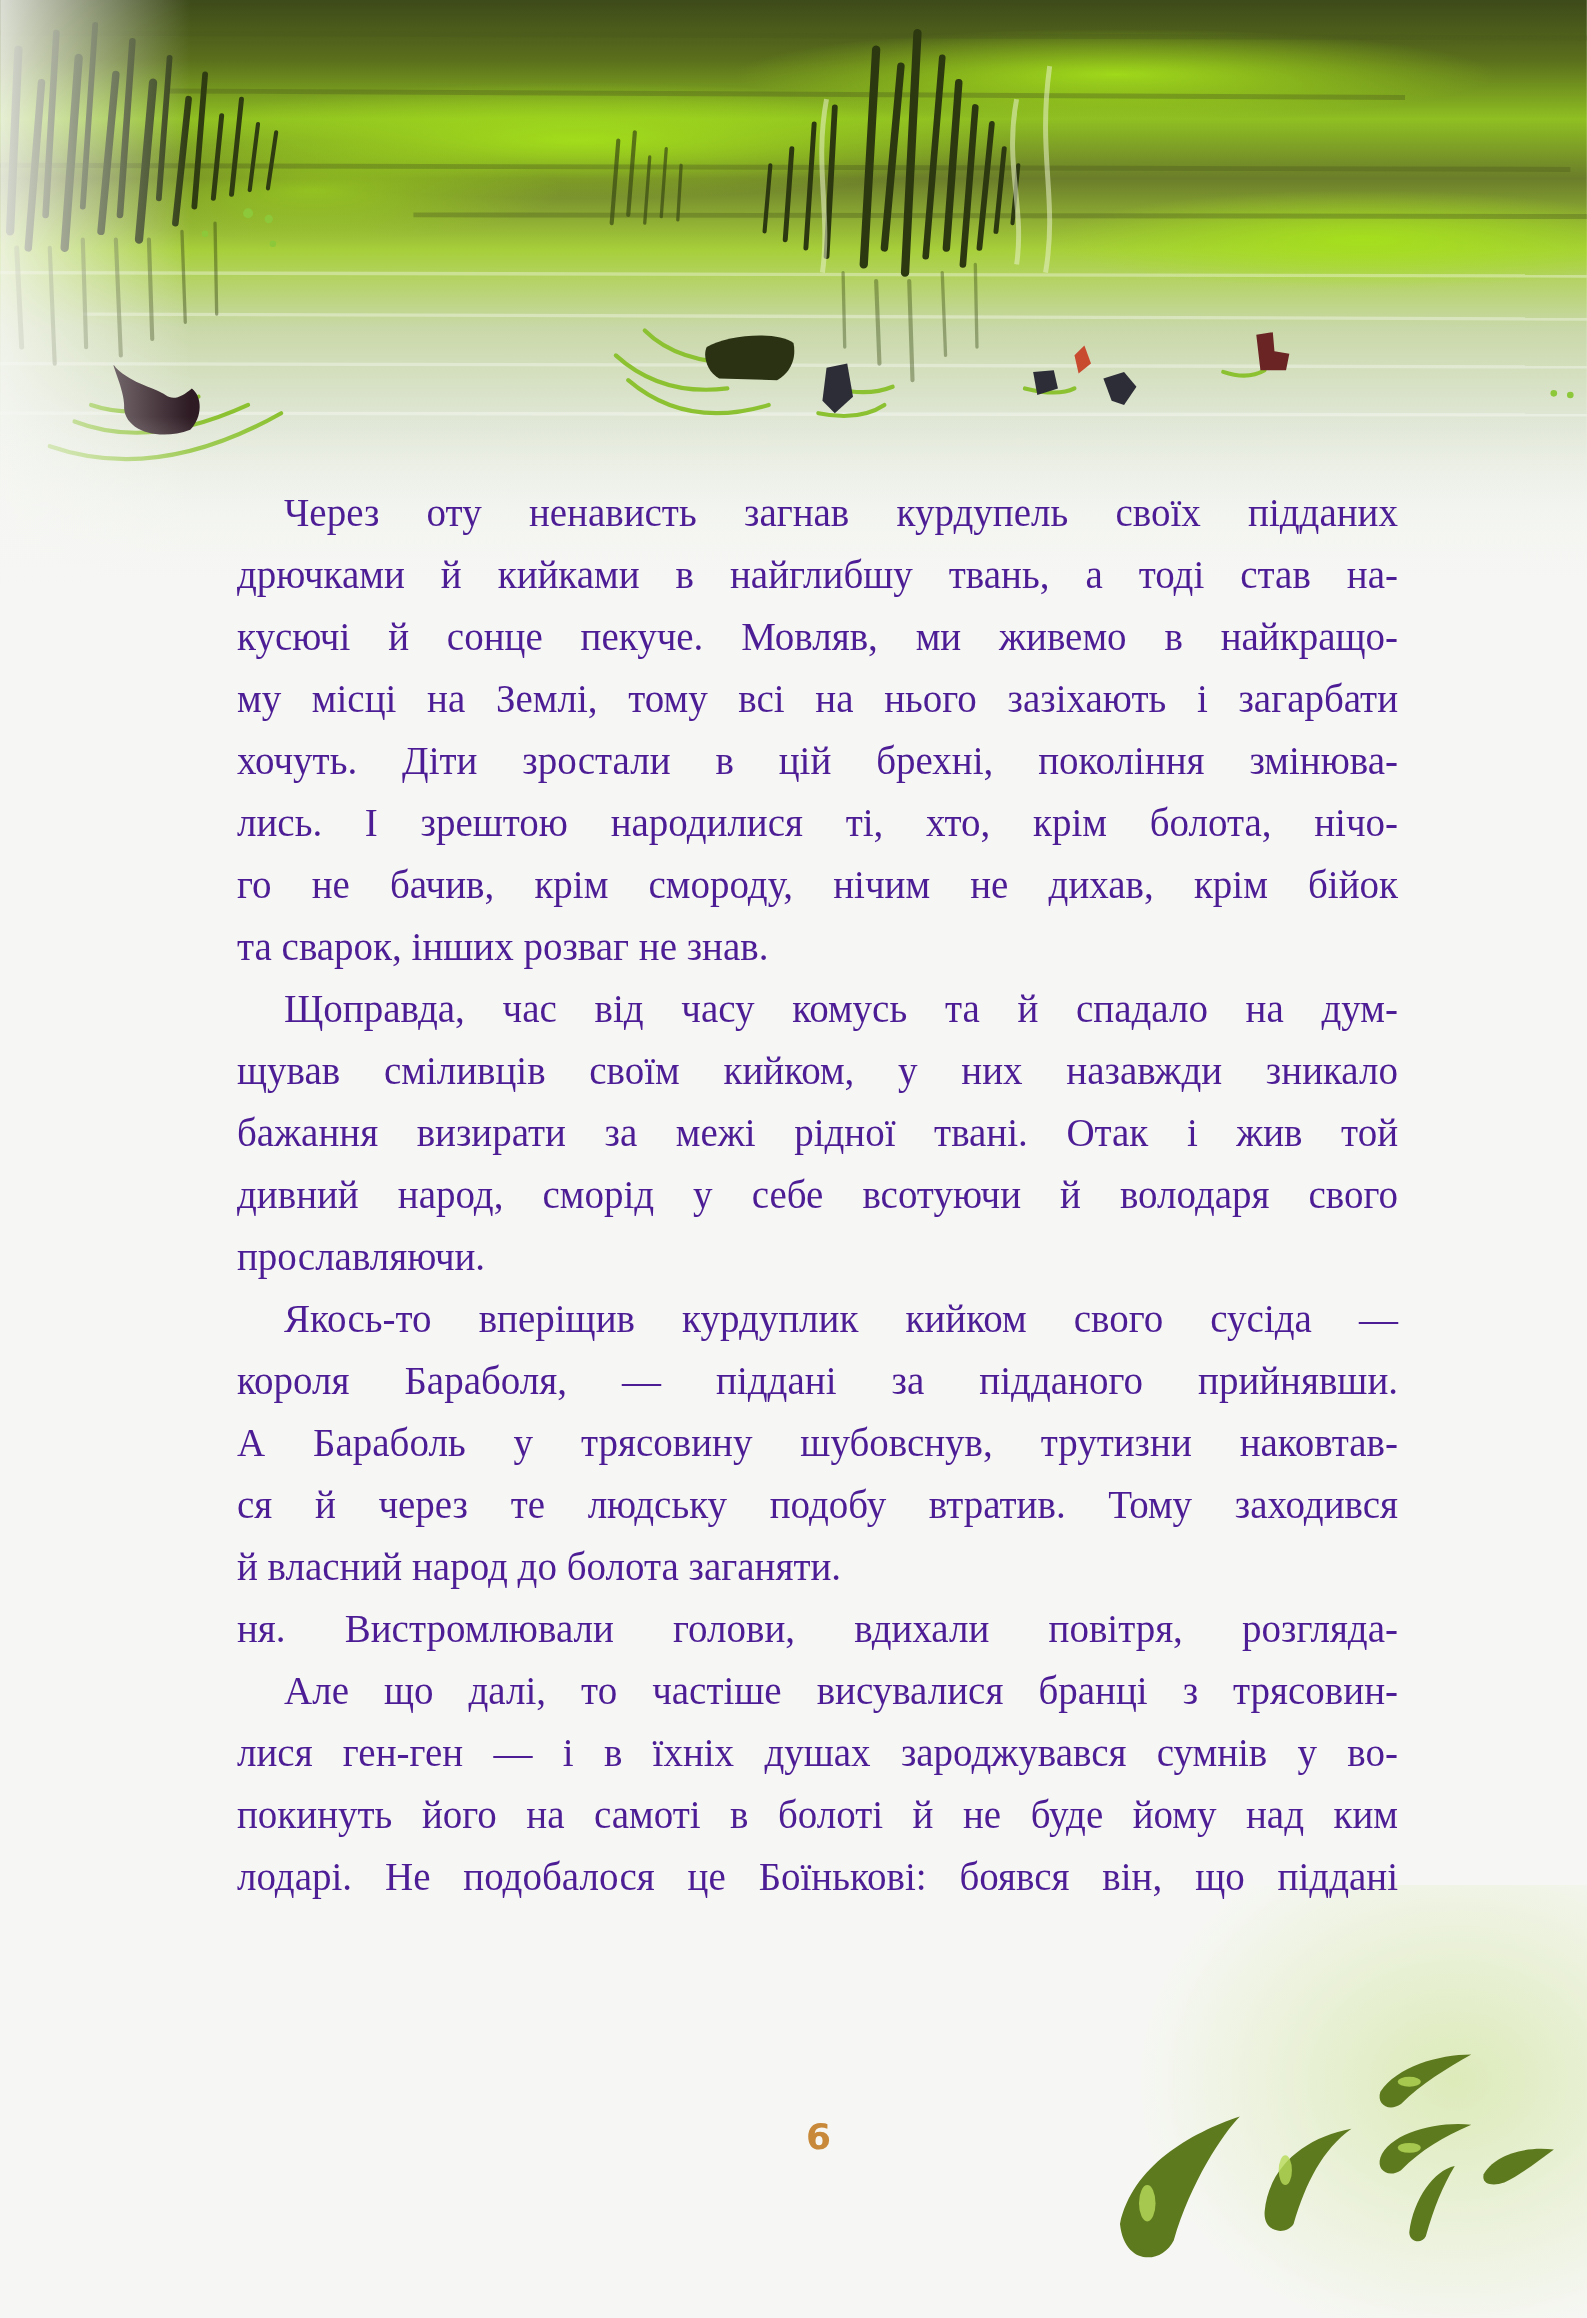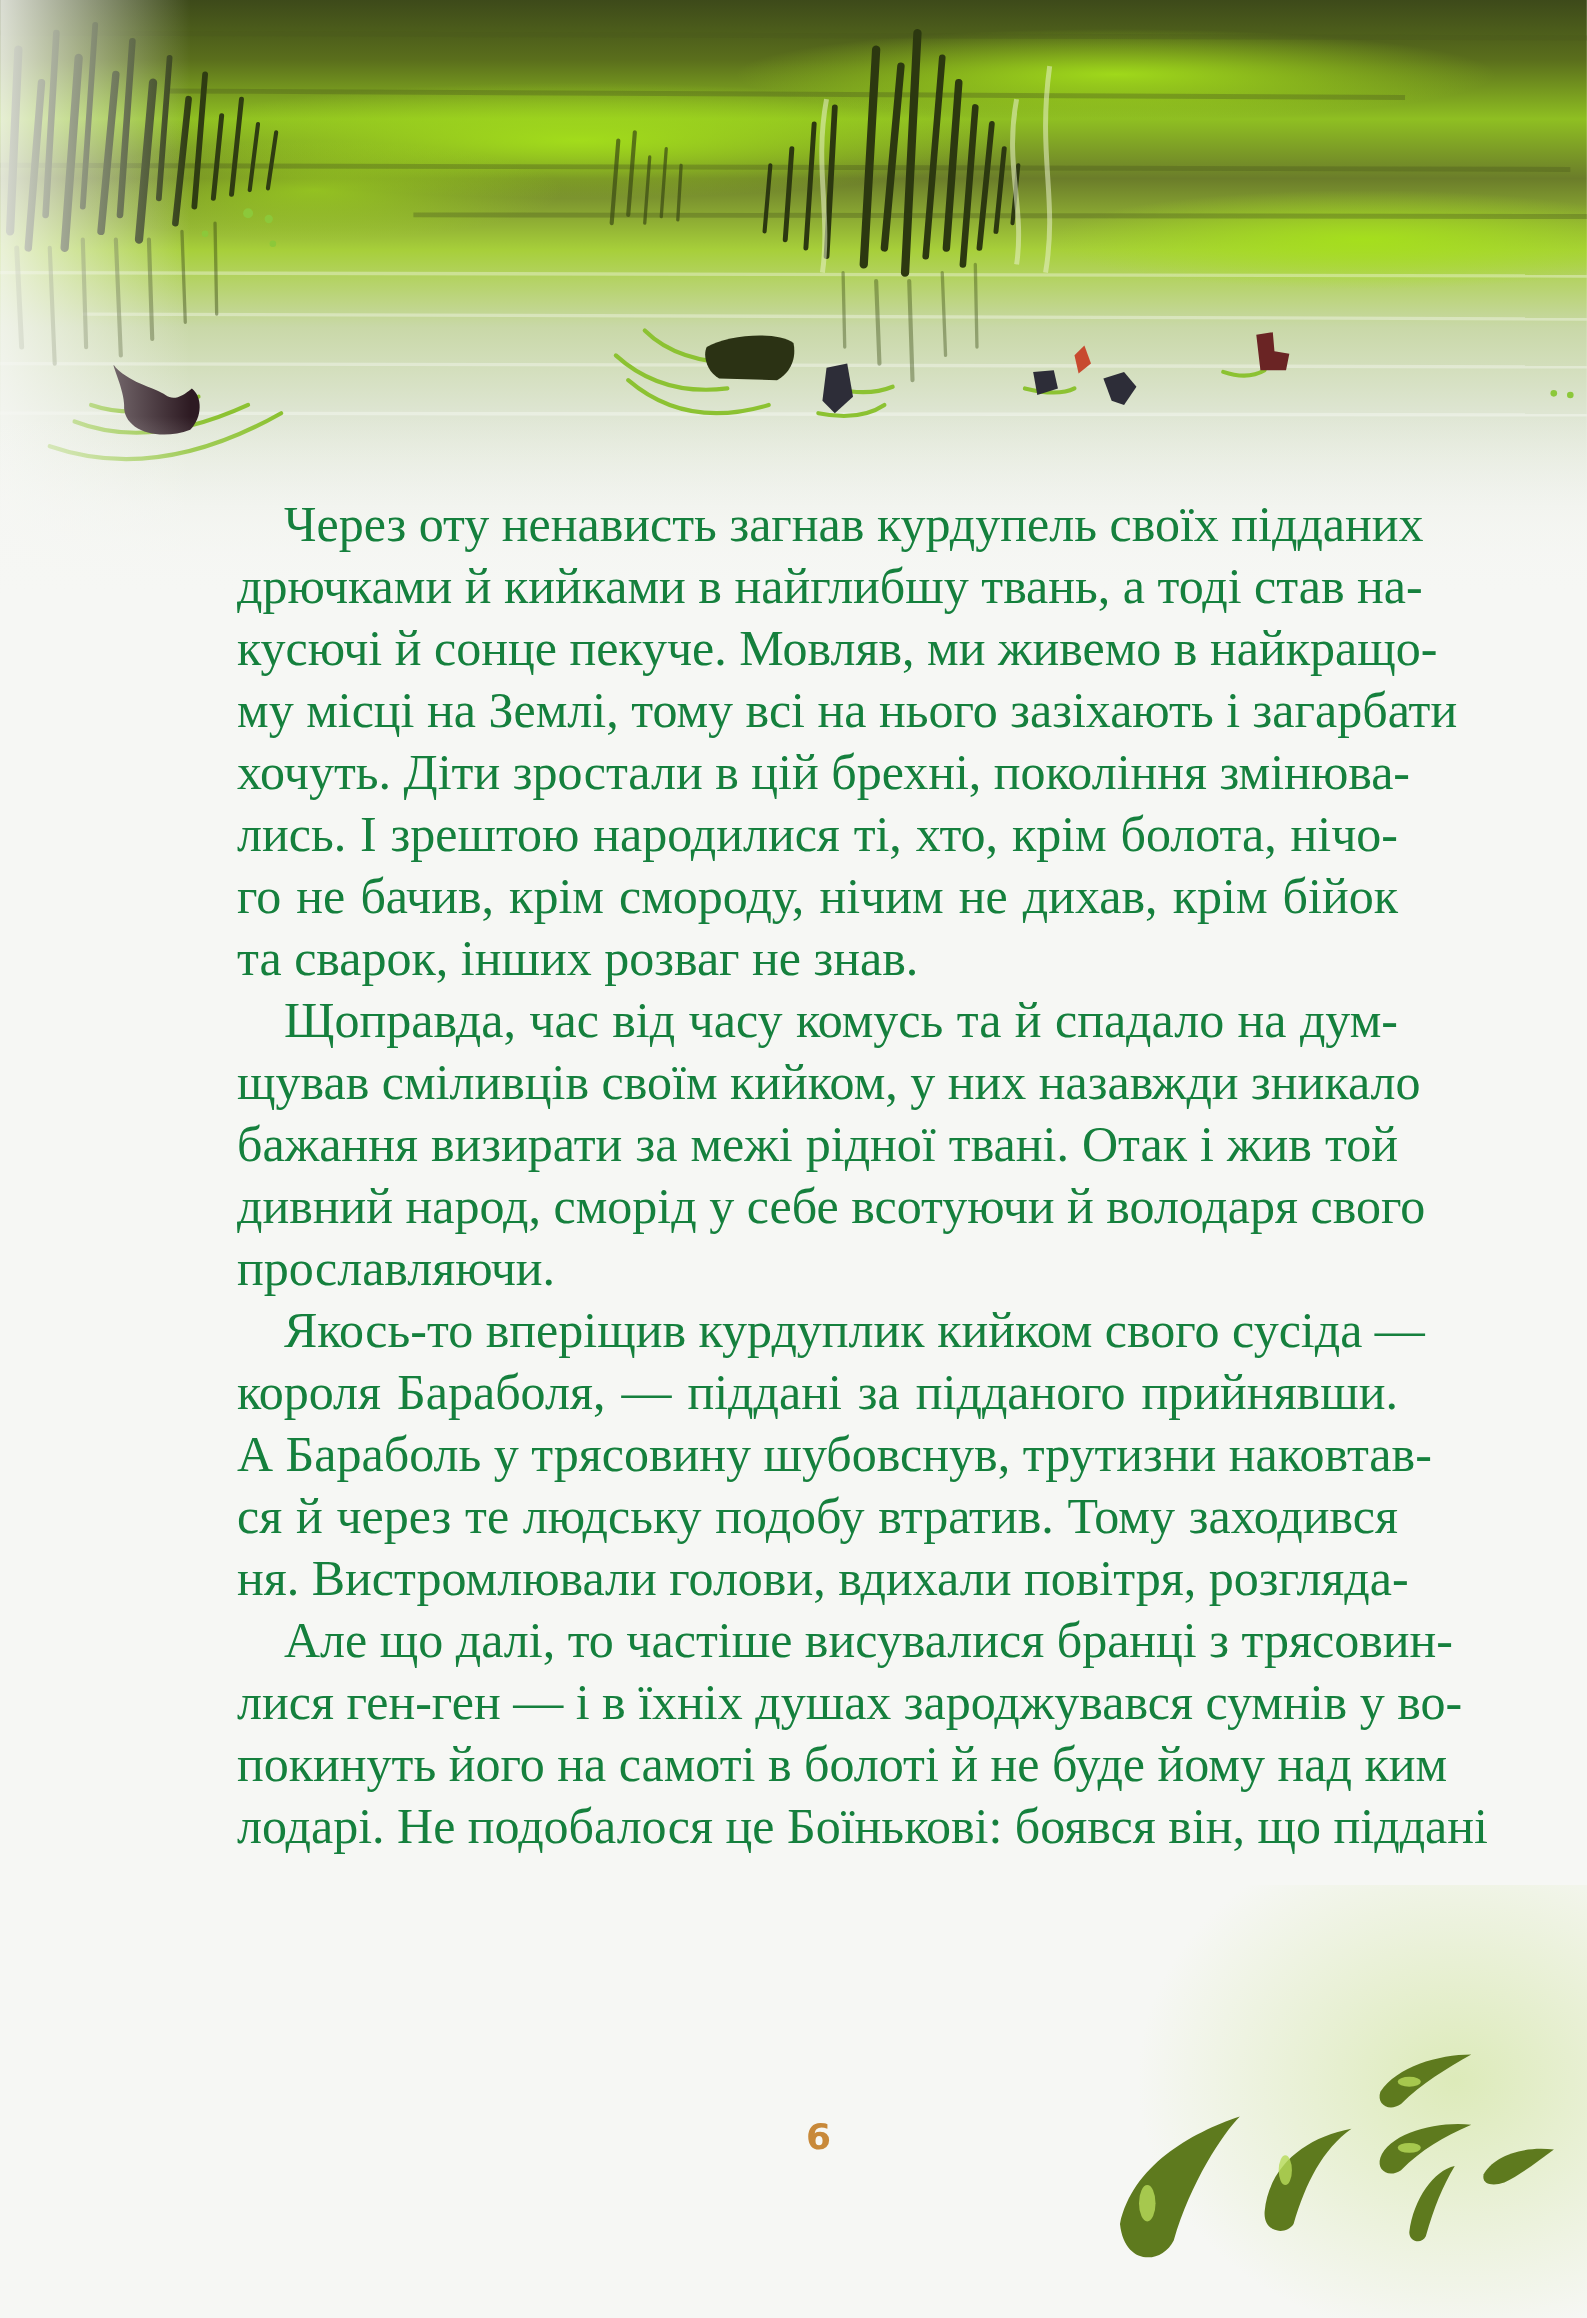--- a/index.html
+++ b/index.html
@@ -10,22 +10,22 @@
   }
   .art-top {
     position:absolute; left:0; top:0; width:1587px; height:595px;
     overflow:hidden;
   }
   .art-top svg { display:block; }
   .art-bottom {
     position:absolute; left:1058px; top:1885px; width:529px; height:434px;
   }
   .text-block {
-    position:absolute; left:237px; top:493px; width:1161px;
-    font-size:50px; line-height:62px; color:#15803d;
+    position:absolute; left:237px; top:482px; width:1161px;
+    font-size:39px; line-height:62px; color:#4c1d95;
     text-align:justify;
   }
   .text-block .line {
     display:block; text-align:justify; text-align-last:justify;
     white-space:nowrap; height:62px; overflow:visible;
   }
   .text-block .line.last { text-align-last:left; }
   .text-block .line.indent { padding-left:47px; }
   .page-number {
     position:absolute; left:806px; top:2116px; width:25px; text-align:center;
@@ -229,20 +229,21 @@
     <span class="line">щував сміливців своїм кийком, у них назавжди зникало</span>
     <span class="line">бажання визирати за межі рідної твані. Отак і жив той</span>
     <span class="line">дивний народ, сморід у себе всотуючи й володаря свого</span>
     <span class="line last">прославляючи.</span>
   </div>
   <div>
     <span class="line indent">Якось-то вперіщив курдуплик кийком свого сусіда —</span>
     <span class="line">короля Бараболя, — піддані за підданого прийнявши.</span>
     <span class="line">А Бараболь у трясовину шубовснув, трутизни наковтав-</span>
     <span class="line">ся й через те людську подобу втратив. Тому заходився</span>
+    <span class="line last">й власний народ до болота заганяти.</span>
   </div>
   <div>
     <span class="line">ня. Вистромлювали голови, вдихали повітря, розгляда-</span>
     <span class="line indent">Але що далі, то частіше висувалися бранці з трясовин-</span>
     <span class="line">лися ген-ген — і в їхніх душах зароджувався сумнів у во-</span>
     <span class="line">покинуть його на самоті в болоті й не буде йому над ким</span>
     <span class="line">лодарі. Не подобалося це Боїнькові: боявся він, що піддані</span>
   </div>
 </div>
 

